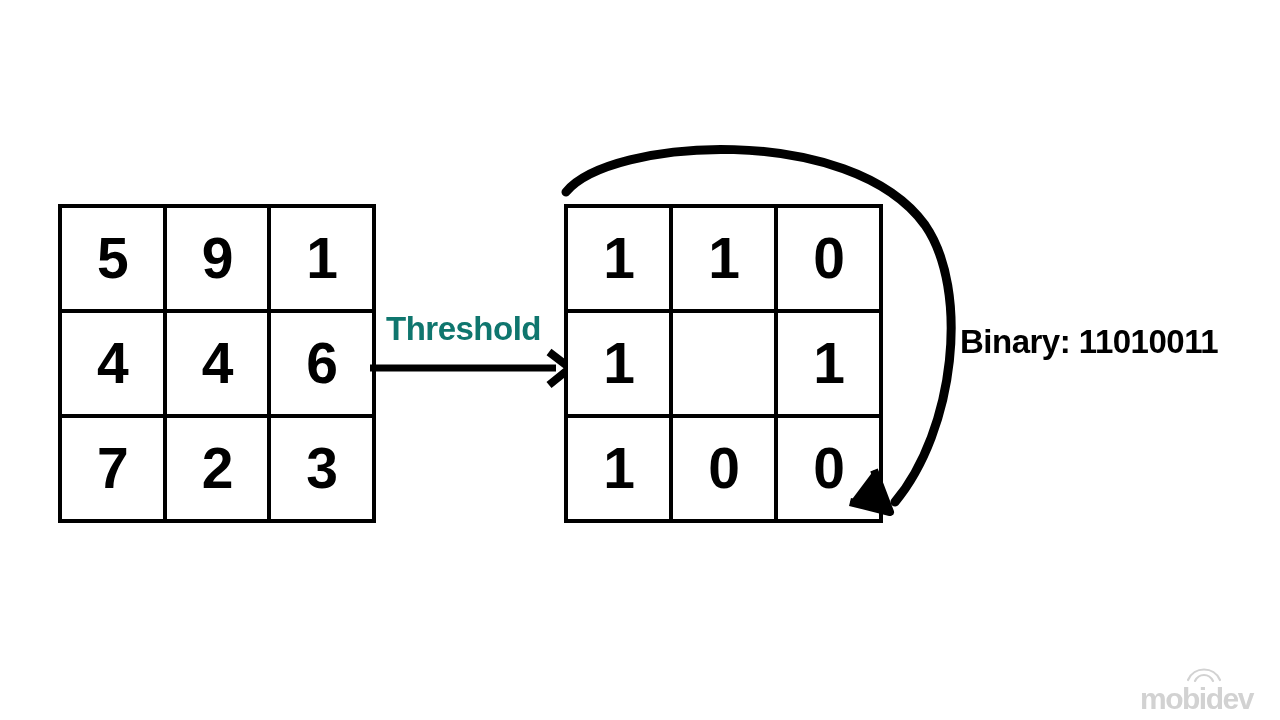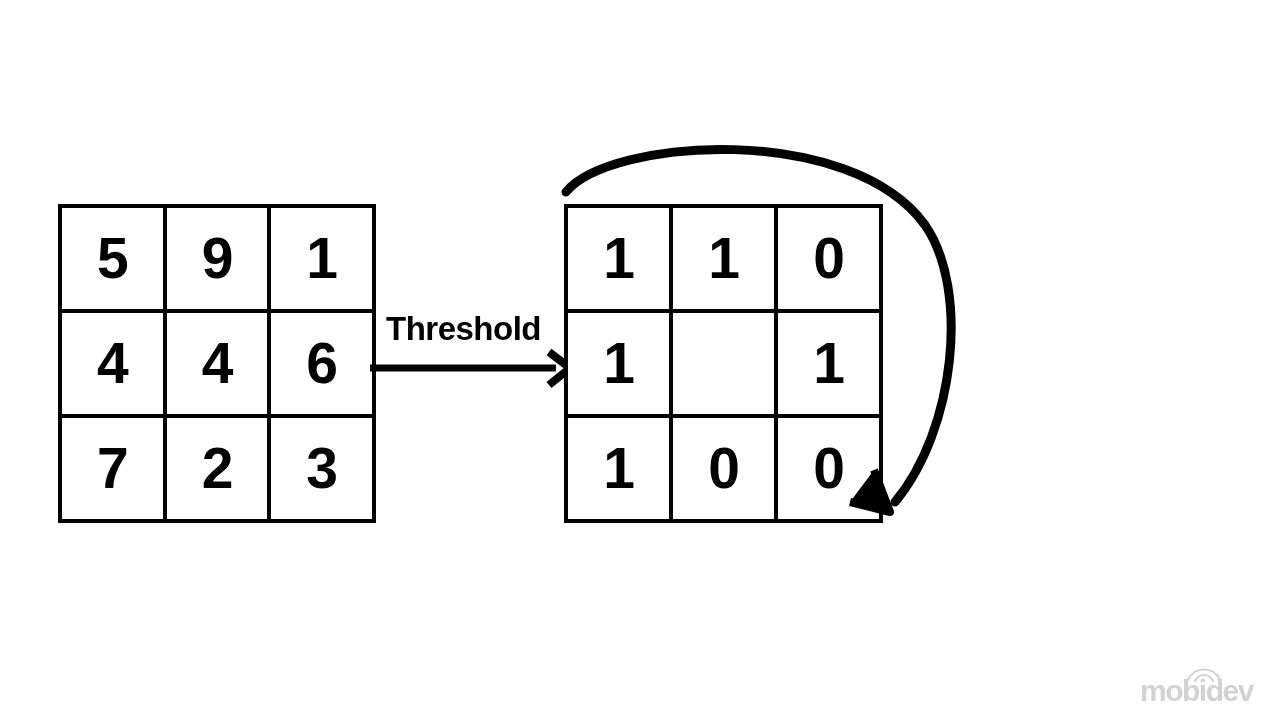--- a/index.html
+++ b/index.html
@@ -58,21 +58,21 @@
 
   
   #threshold-label {
     position: absolute;
     left: 386px;
     top: 310px;
     font-family: "Liberation Sans", sans-serif;
     font-weight: bold;
     font-size: 33px;
     letter-spacing: -0.5px;
-    color: #000000;
+    color: #0f766e;
     white-space: nowrap;
     user-select: none;
   }
   #threshold-arrow {
     position: absolute;
     left: 368px;
     top: 348px;
     width: 205px;
     height: 44px;
   }
@@ -111,21 +111,21 @@
     height: 40px;
   }
   #logo-wordmark {
     font-family: "Liberation Sans", sans-serif;
     font-weight: bold;
     font-size: 30px;
     letter-spacing: -1.5px;
     color: #d2d2d2;
     position: absolute;
     left: 0;
-    top: 6px;
+    top: 14px;
     user-select: none;
   }
   #logo-signal {
     position: absolute;
     left: 44px;
     top: -4px;
     width: 40px;
     height: 18px;
   }
 </style>
@@ -167,20 +167,21 @@
   </div>
 
   <svg id="wrap-arrow" viewBox="0 0 420 400">
     <path d="M 16 62
              C 60 8, 300 -8, 375 95
              C 420 160, 405 300, 345 372" fill="none" stroke="#000000" stroke-width="9" stroke-linecap="round"></path>
     <path d="M 324 340 L 340 382 L 300 372" fill="#000000" stroke="#000000" stroke-width="8" stroke-linejoin="round"></path>
   </svg>
 
   <div id="readout">
+    <div>Binary: 11010011</div>
   </div>
 
   <div id="logo">
     <div id="logo-wordmark">mobidev</div>
     <svg id="logo-signal" viewBox="0 0 40 18">
       <path d="M 4 16 C 10 2, 30 2, 36 16" fill="none" stroke="#d2d2d2" stroke-width="2.2" stroke-linecap="round"></path>
       <path d="M 11 17 C 15 9, 25 9, 29 17" fill="none" stroke="#d2d2d2" stroke-width="2.2" stroke-linecap="round"></path>
     </svg>
   </div>
 

